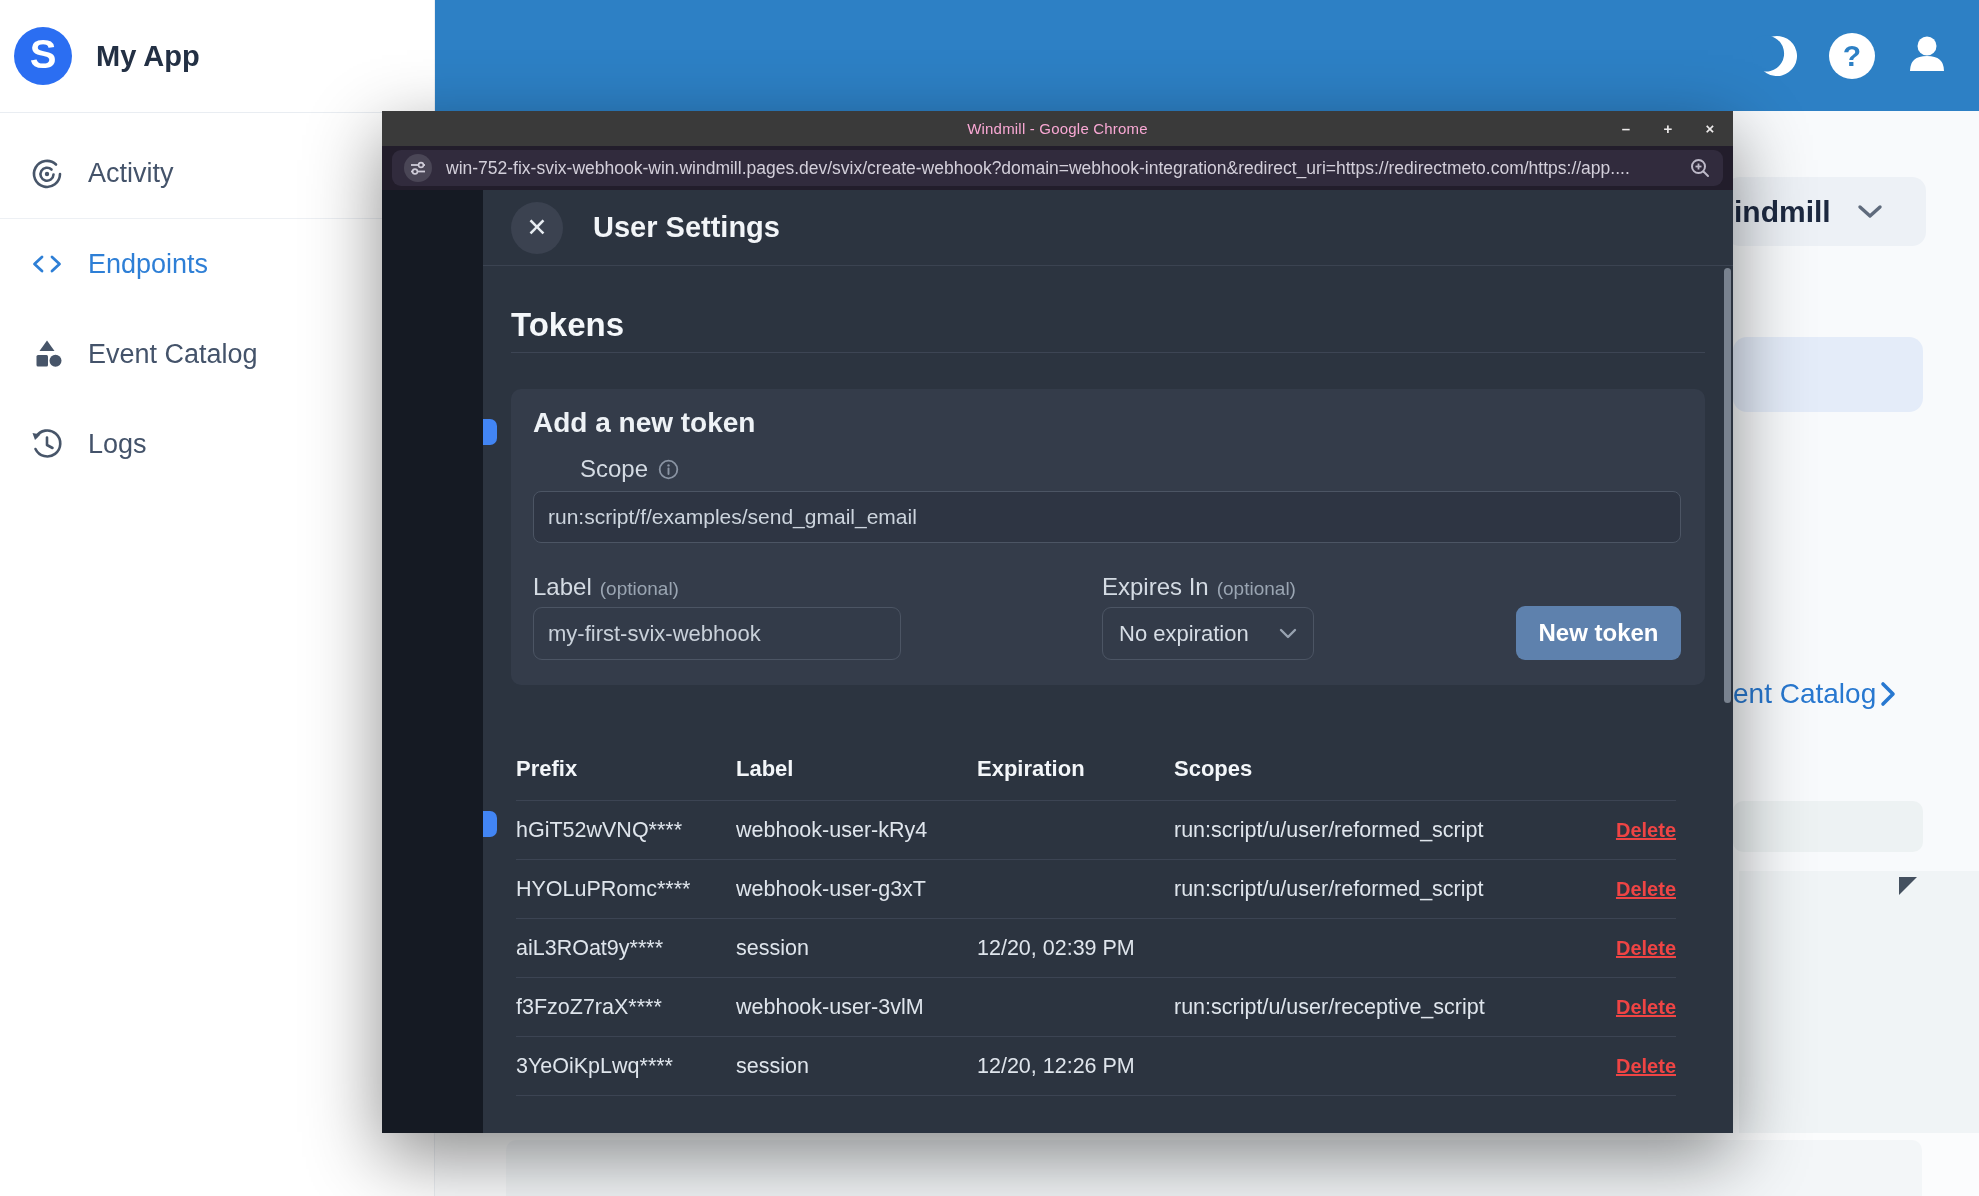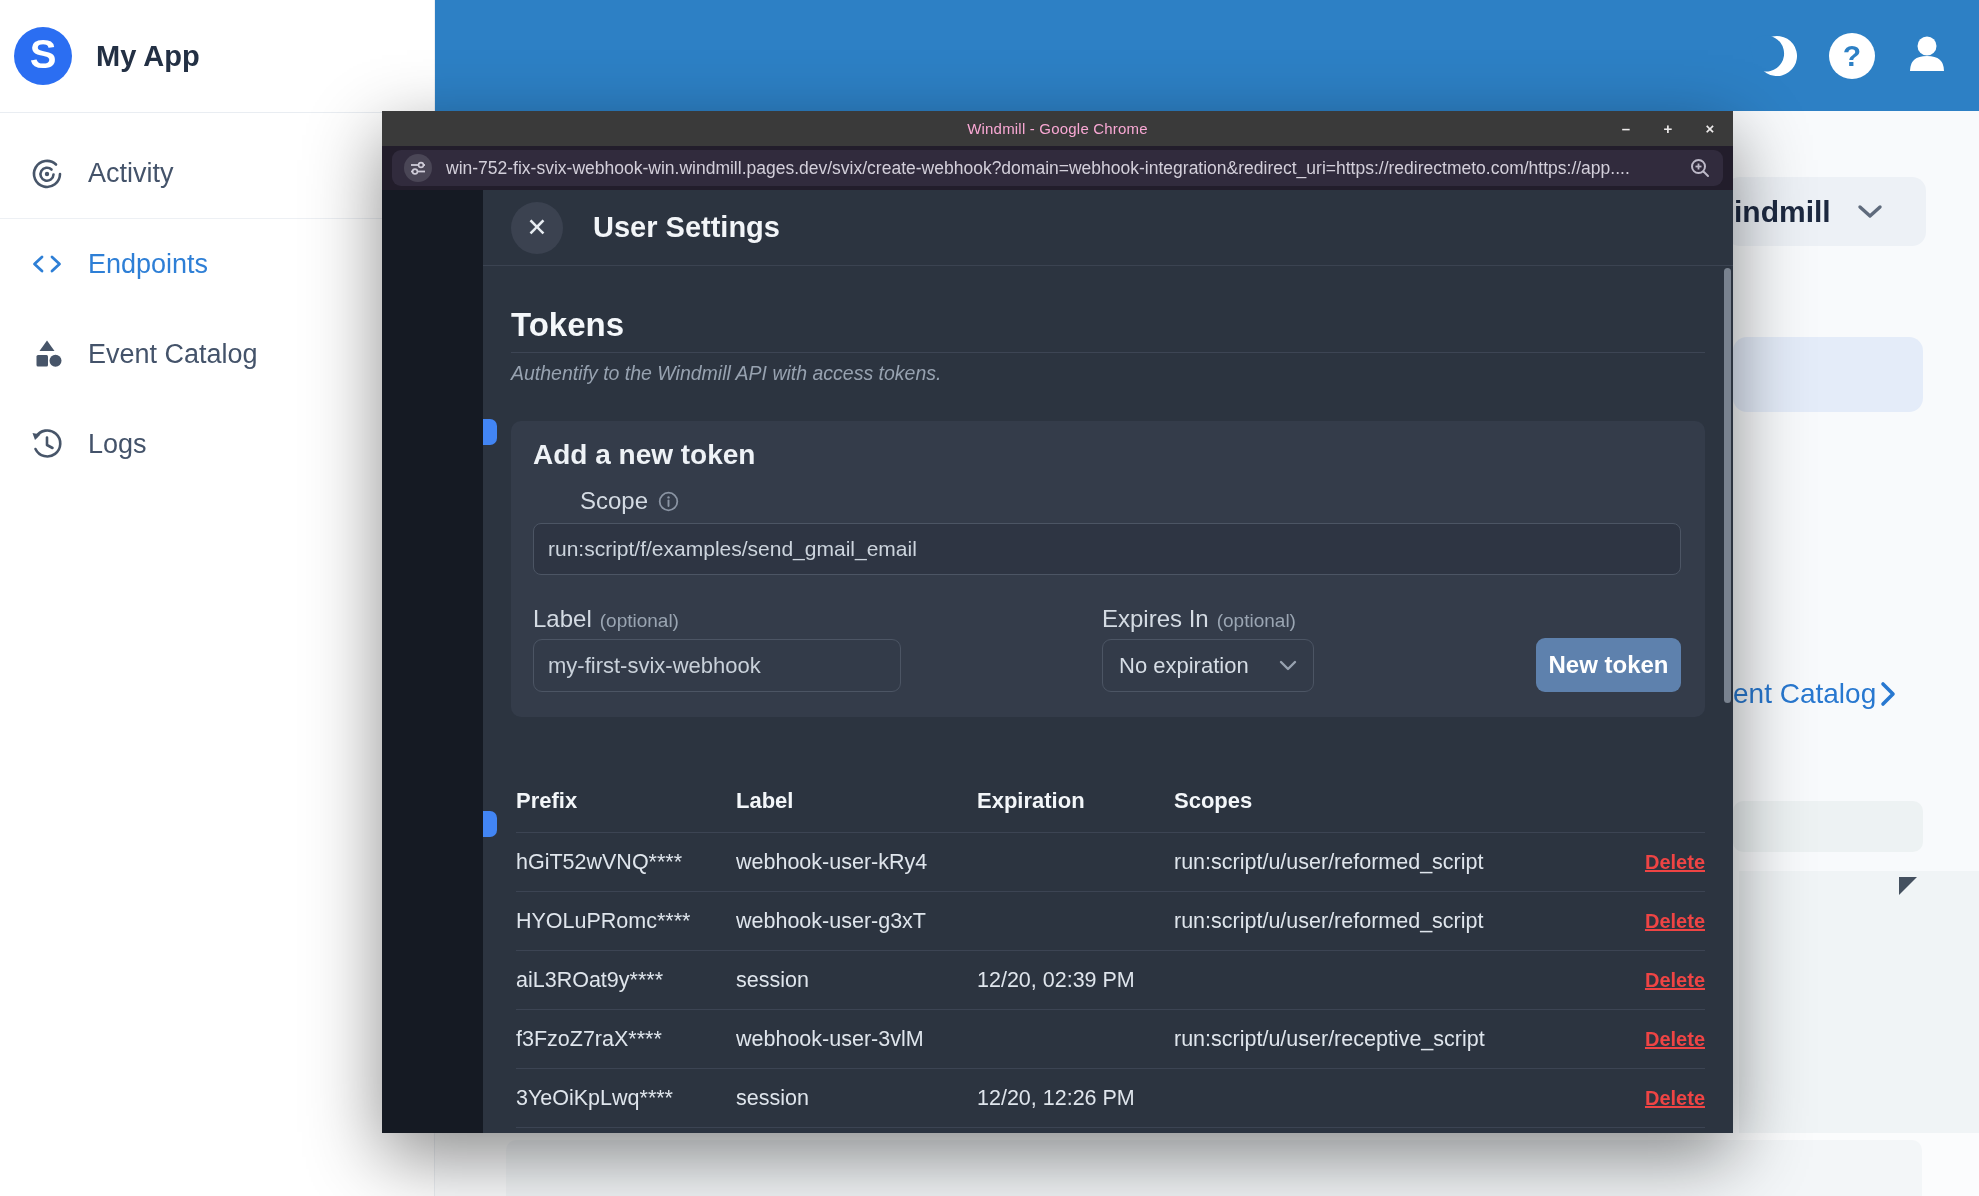--- a/index.html
+++ b/index.html
@@ -105,26 +105,26 @@
   .opt { font-size:19px; color:#9aa5b2; margin-left:8px; }
   .lbl-label { left:22px; top:184px; }
   .label-input { position:absolute; left:22px; top:218px; width:368px; height:53px;
     background:#333b49; border:1px solid #4c5564; border-radius:9px;
     display:flex; align-items:center; padding-left:14px; font-size:22px; color:#c9d1da; }
   .exp-label { left:591px; top:184px; }
   .exp-select { position:absolute; left:591px; top:218px; width:212px; height:53px;
     background:#333b49; border:1px solid #4c5564; border-radius:9px;
     display:flex; align-items:center; justify-content:space-between;
     padding:0 16px; font-size:22px; color:#d6dde5; cursor:pointer; }
-  .new-token-btn { position:absolute; right:24px; top:217px; width:145px; height:54px;
+  .new-token-btn { position:absolute; right:24px; top:217px; width:165px; height:54px;
     background:#5e81ad; border:none; border-radius:9px; color:#fff;
     font-size:24px; font-weight:bold; font-family:"Liberation Sans",sans-serif; cursor:pointer; }
 
   
-  .ttable { margin:52px 0 0 5px; }
+  .ttable { margin:52px 29px 0 5px; }
   .trow { display:grid; grid-template-columns:220px 241px 197px 380px 1fr;
     align-items:center; height:59px; border-bottom:1px solid #3c4453; }
   .trow.thead { height:64px; border-bottom:1px solid #3c4453; }
   .tcell { font-size:21.5px; color:#dfe5ec; white-space:nowrap; }
   .thead .tcell { font-size:22px; font-weight:bold; color:#f3f6f9; }
   .tdelete { text-align:right; color:#ef4444 !important; font-size:20px !important;
     font-weight:bold; text-decoration:underline; cursor:pointer; }
 
   .scroll-thumb { position:absolute; right:2px; top:78px; width:7px; height:435px;
     background:#79828f; border-radius:4px; }
@@ -246,21 +246,20 @@
       <div class="frag frag1"></div>
       <div class="frag frag2"></div>
 
       <div class="modal-header">
         <div class="close-btn">✕</div>
         <div class="modal-title">User Settings</div>
       </div>
 
       <div class="modal-body">
         <div class="tokens-h">Tokens</div>
-        <div class="tokens-sub">Authentify to the Windmill API with access tokens.</div>
 
         <div class="card">
           <div class="card-h">Add a new token</div>
           <div class="scope-label-row">
             <span>Scope</span>
             <svg width="21" height="21" viewBox="0 0 21 21">
               <circle cx="10.5" cy="10.5" r="8.8" fill="none" stroke="#8a94a3" stroke-width="1.8"></circle>
               <circle cx="10.5" cy="6.4" r="1.2" fill="#8a94a3"></circle>
               <line x1="10.5" y1="9.5" x2="10.5" y2="15" stroke="#8a94a3" stroke-width="1.9" stroke-linecap="round"></line>
             </svg>

